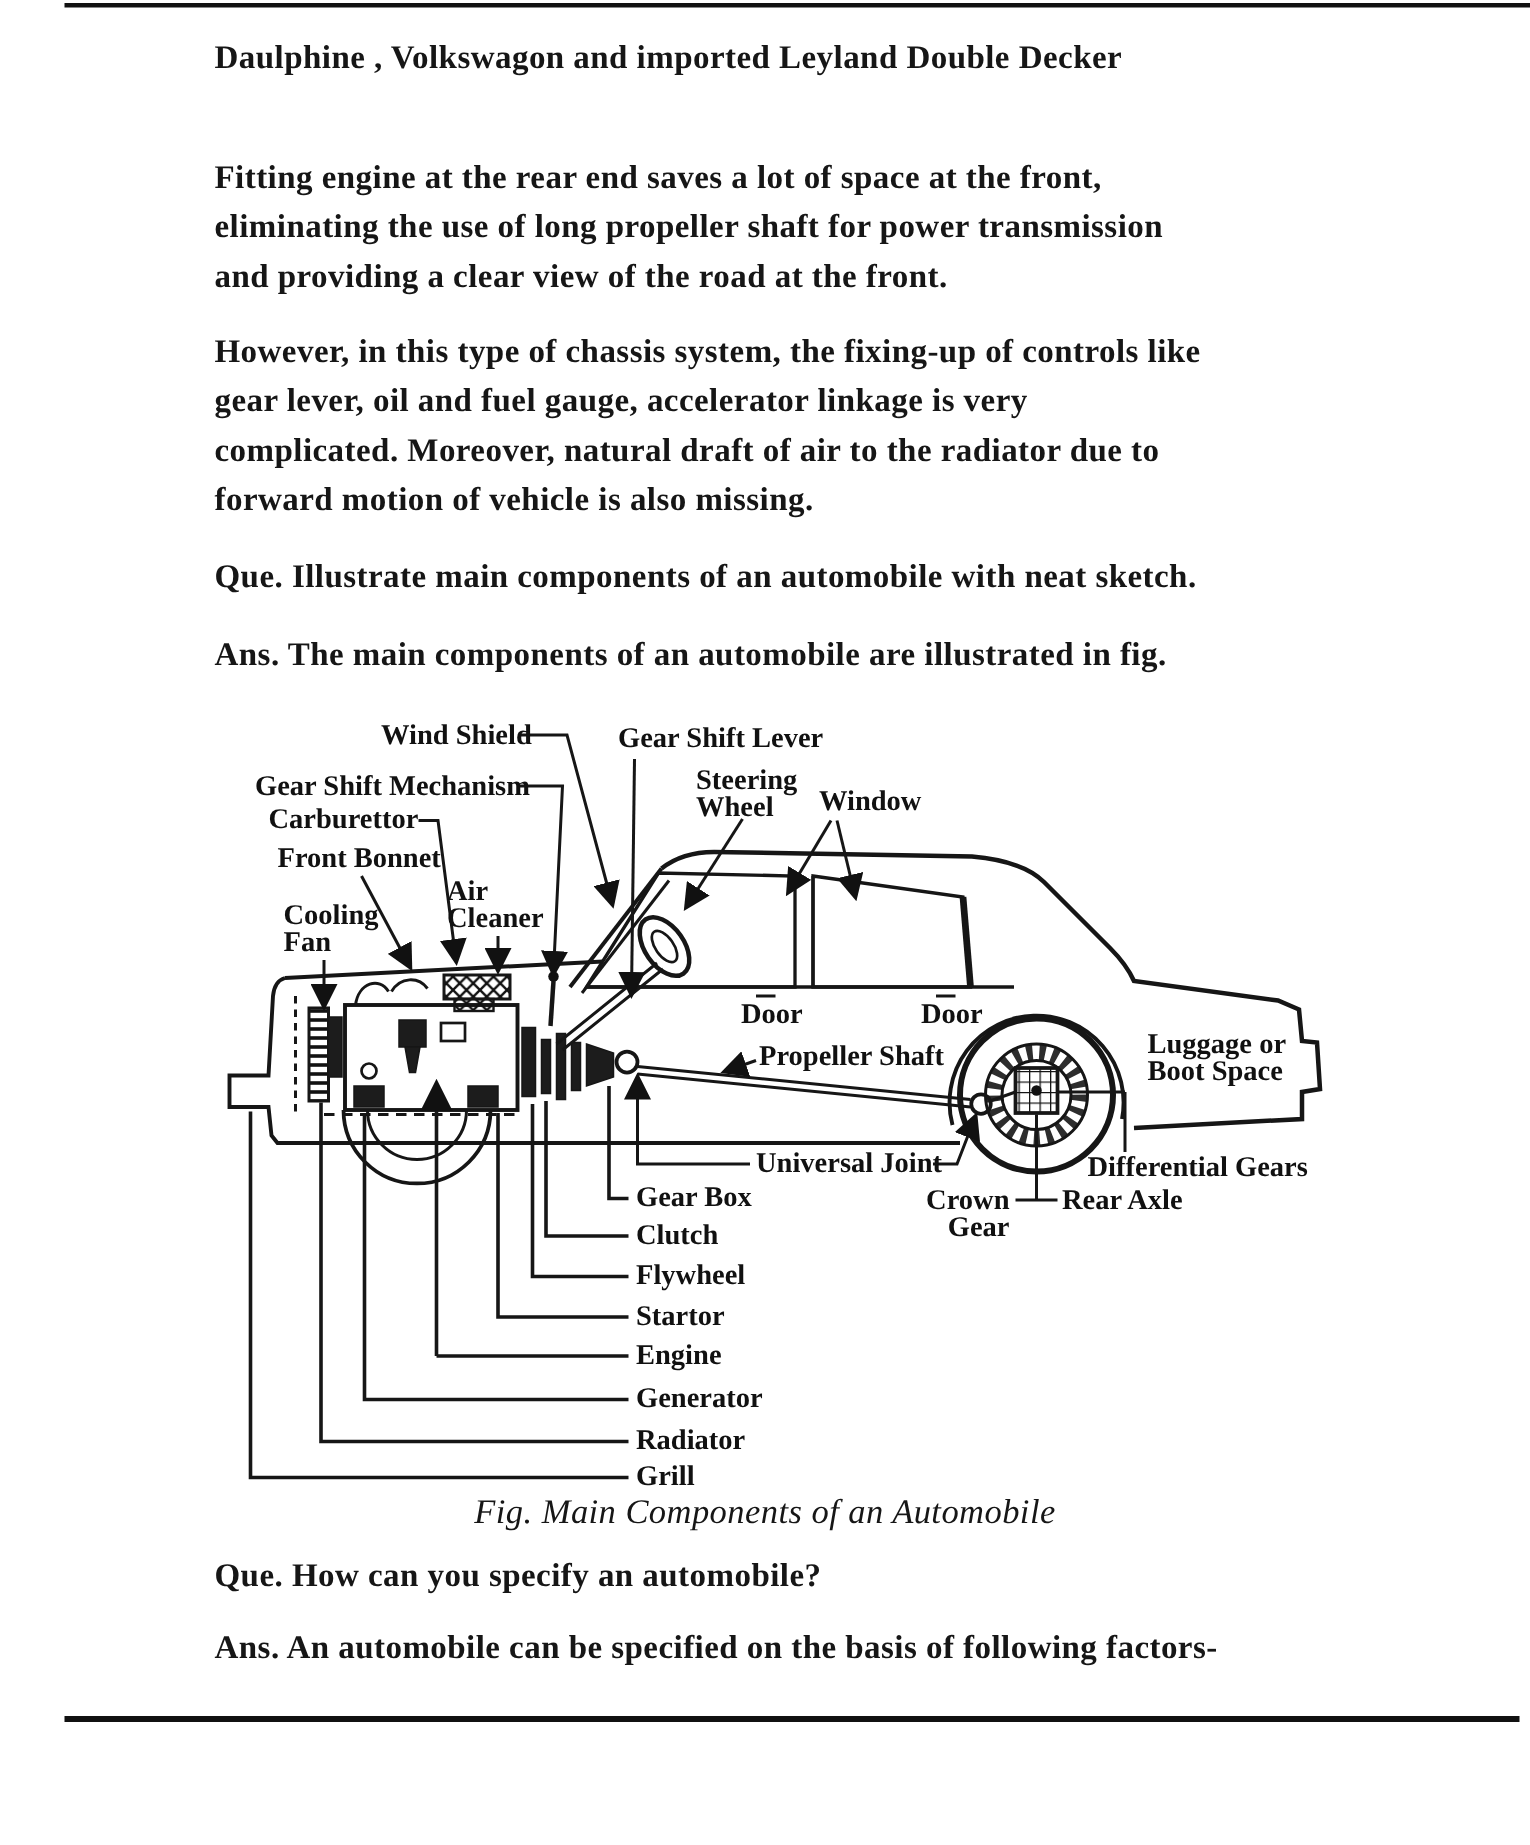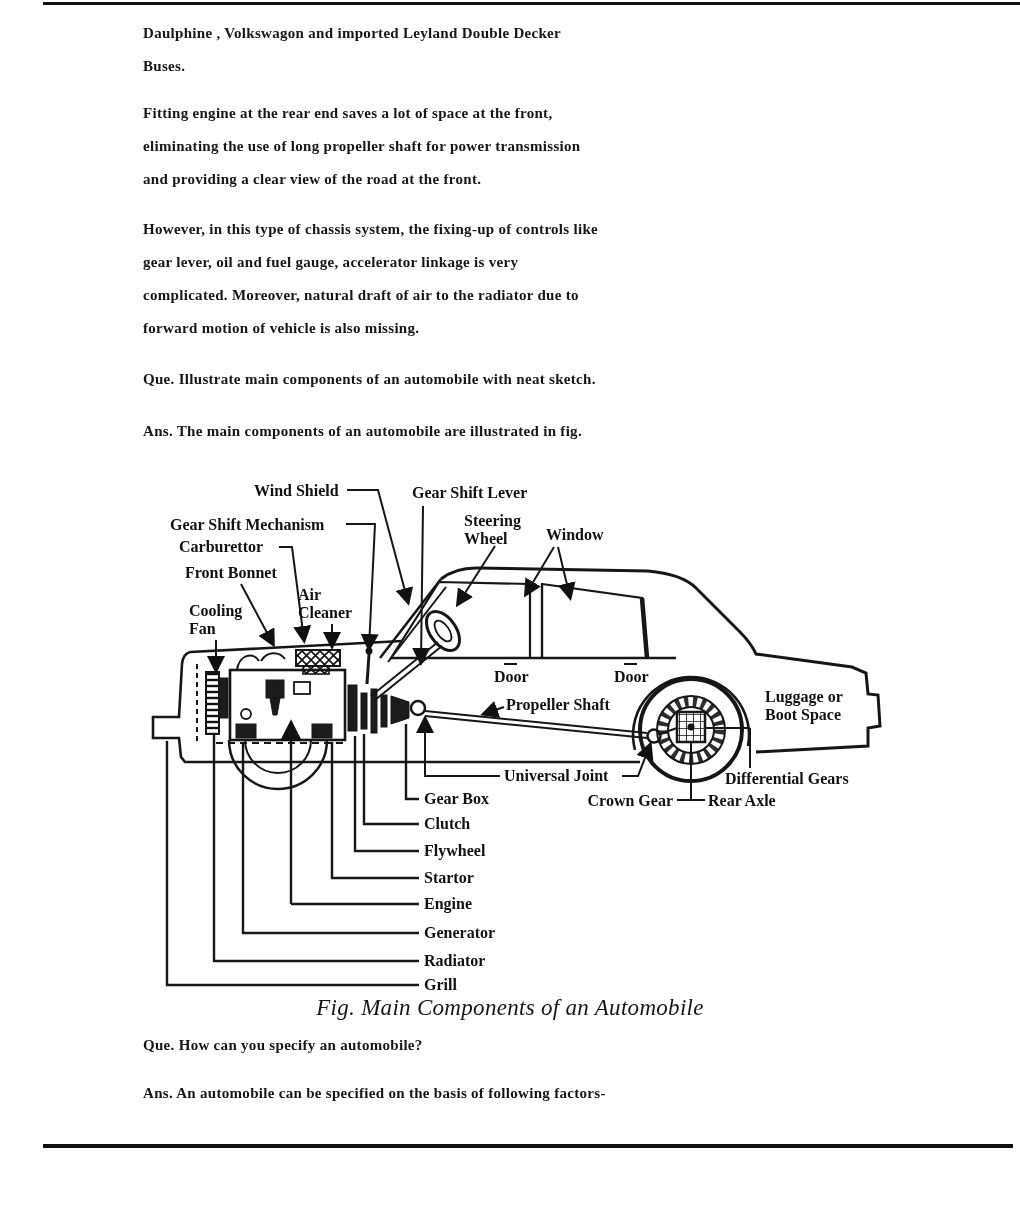--- a/index.html
+++ b/index.html
@@ -1,38 +1,37 @@
 <!DOCTYPE html>
 <html><head>
 <meta charset="utf-8">
 <style>
   html,body{margin:0;padding:0;background:#e8e8e8;}
   #page{position:relative;width:1020px;height:1230px;background:#ffffff;overflow:hidden;
         font-family:"Liberation Serif","DejaVu Serif",serif;color:#161616;}
   .rule{position:absolute;background:#111;}
-  .bl{position:absolute;left:143px;width:760px;font-size:15px;font-weight:bold;
+  .bl{position:absolute;left:143px;width:760px;font-size:22px;font-weight:bold;
       letter-spacing:.3px;white-space:nowrap;}
   #diagram{position:absolute;left:140px;top:462px;width:780px;height:530px;}
   #diagram svg{position:absolute;left:0;top:0;}
-  .dl{position:absolute;font-size:16px;line-height:18px;font-weight:bold;
+  .dl{position:absolute;font-size:19px;line-height:18px;font-weight:bold;
       white-space:pre-line;color:#111;}
   .ctr{}
   .rt{text-align:right;}
   .cap{position:absolute;left:150px;top:995px;width:720px;text-align:center;
        font-size:23px;font-weight:normal;font-style:italic;letter-spacing:.3px;}
 </style>
 </head>
 <body>
 
 <div id="page">
 
   <div class="rule" style="left:43px;top:2px;width:977px;height:3px"></div>
 
   <div class="bl" style="top:25px">Daulphine , Volkswagon and imported Leyland Double Decker</div>
-  <div class="bl" style="top:58px">Buses.</div>
 
   <div class="bl" style="top:138px">eliminating the use of long propeller shaft for power transmission</div>
   <div class="bl" style="top:105px">Fitting engine at the rear end saves a lot of space at the front,</div>
   <div class="bl" style="top:171px">and providing a clear view of the road at the front.</div>
 
   <div class="bl" style="top:221px">However, in this type of chassis system, the fixing-up of controls like</div>
   <div class="bl" style="top:254px">gear lever, oil and fuel gauge, accelerator linkage is very</div>
   <div class="bl" style="top:287px">complicated. Moreover, natural draft of air to the radiator due to</div>
   <div class="bl" style="top:320px">forward motion of vehicle is also missing.</div>
 

